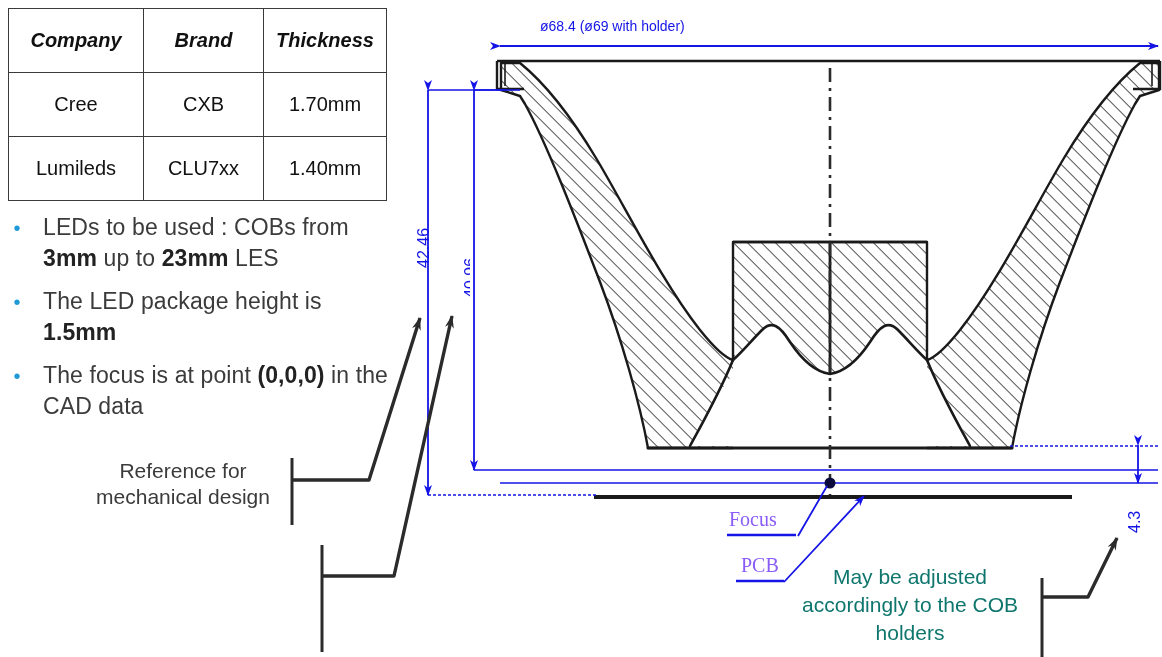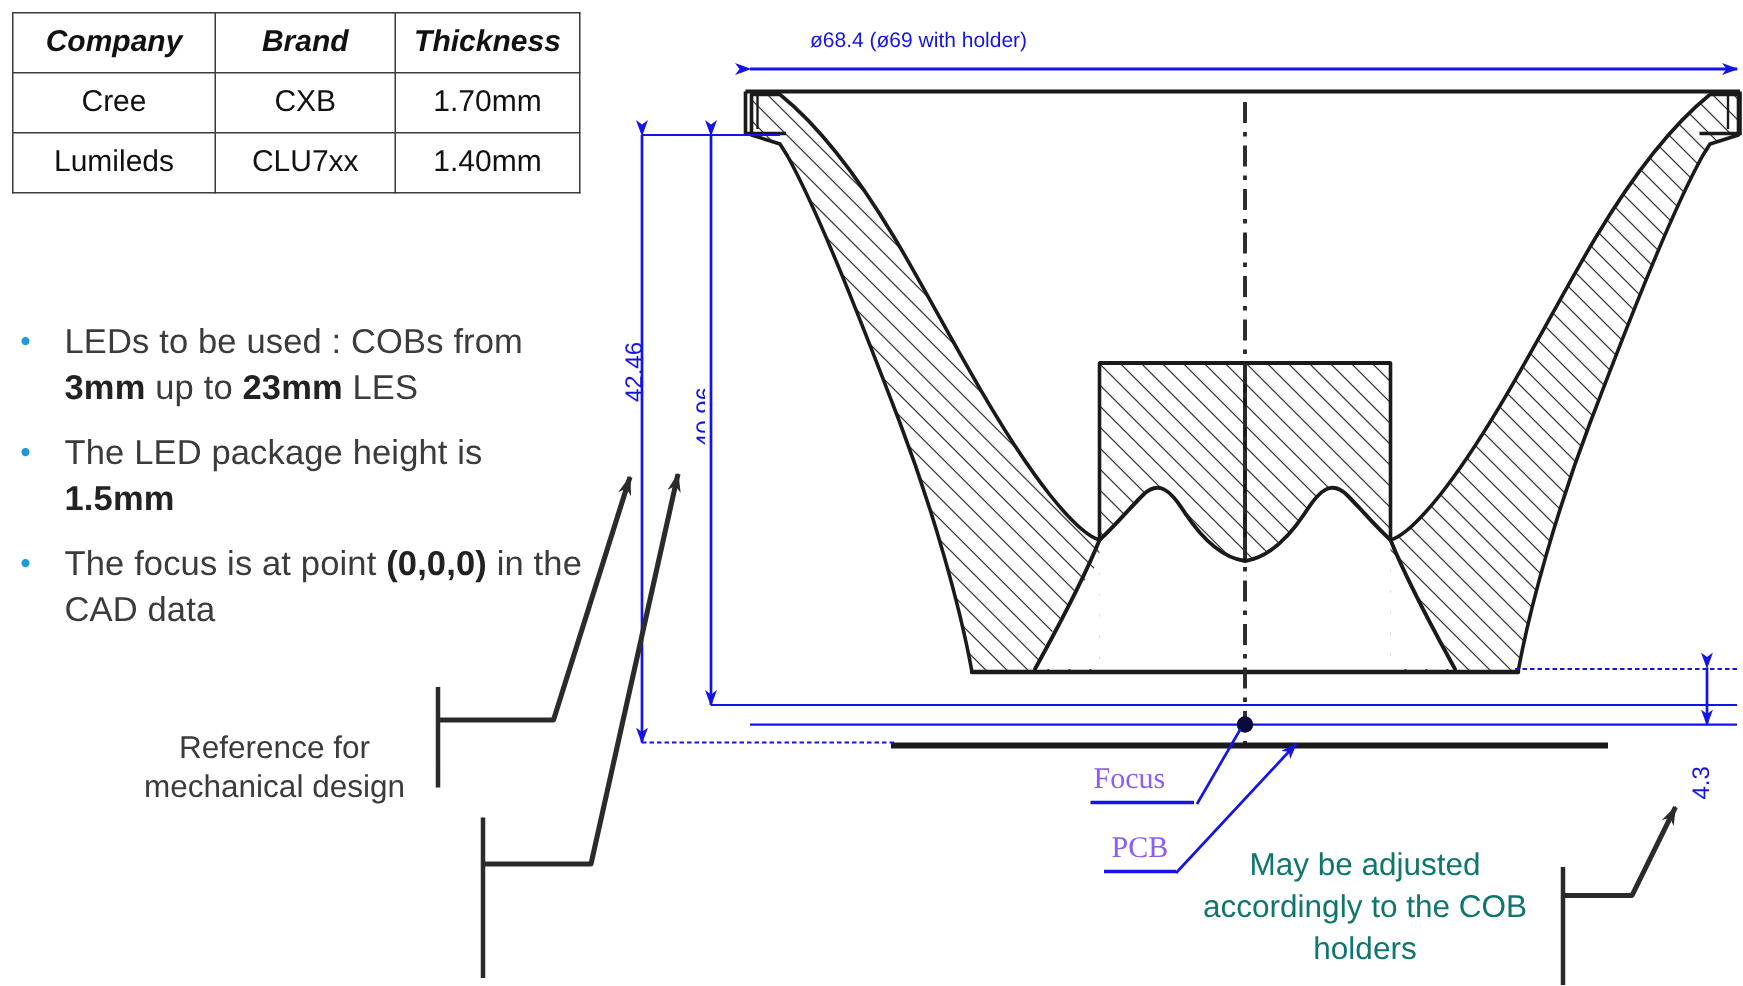--- a/index.html
+++ b/index.html
@@ -28,21 +28,21 @@
   table.spec {
     border-collapse: collapse;
     width: 378px;
     table-layout: fixed;
   }
   table.spec td, table.spec th {
     border: 1px solid #3a3a3a;
     text-align: center;
     font-size: 20px;
     color: #111;
-    padding: 4px 2px;
+    padding: 16px 2px;
     height: 31px;
     font-weight: normal;
     font-family: "Liberation Sans", sans-serif;
   }
   table.spec th {
     font-style: italic;
     font-weight: bold;
     font-size: 20px;
   }
   table.spec col.c1 { width: 135px; }
@@ -82,21 +82,20 @@
   .bullet-text b { color: #222; font-weight: bold; }
 
   
   .ref-label {
     position: absolute;
     color: #3b3b3b;
     font-size: 21px;
     line-height: 26px;
     text-align: center;
     font-family: "Liberation Sans", sans-serif;
-    margin-top: 28px;
   }
   #ref-mech { left: 94px; top: 458px; width: 178px; }
   #ref-opt  { left: 126px; top: 568px; width: 178px; }
 
   #cob-note {
     position: absolute;
     left: 800px;
     top: 563px;
     width: 220px;
     color: #0f766e;

